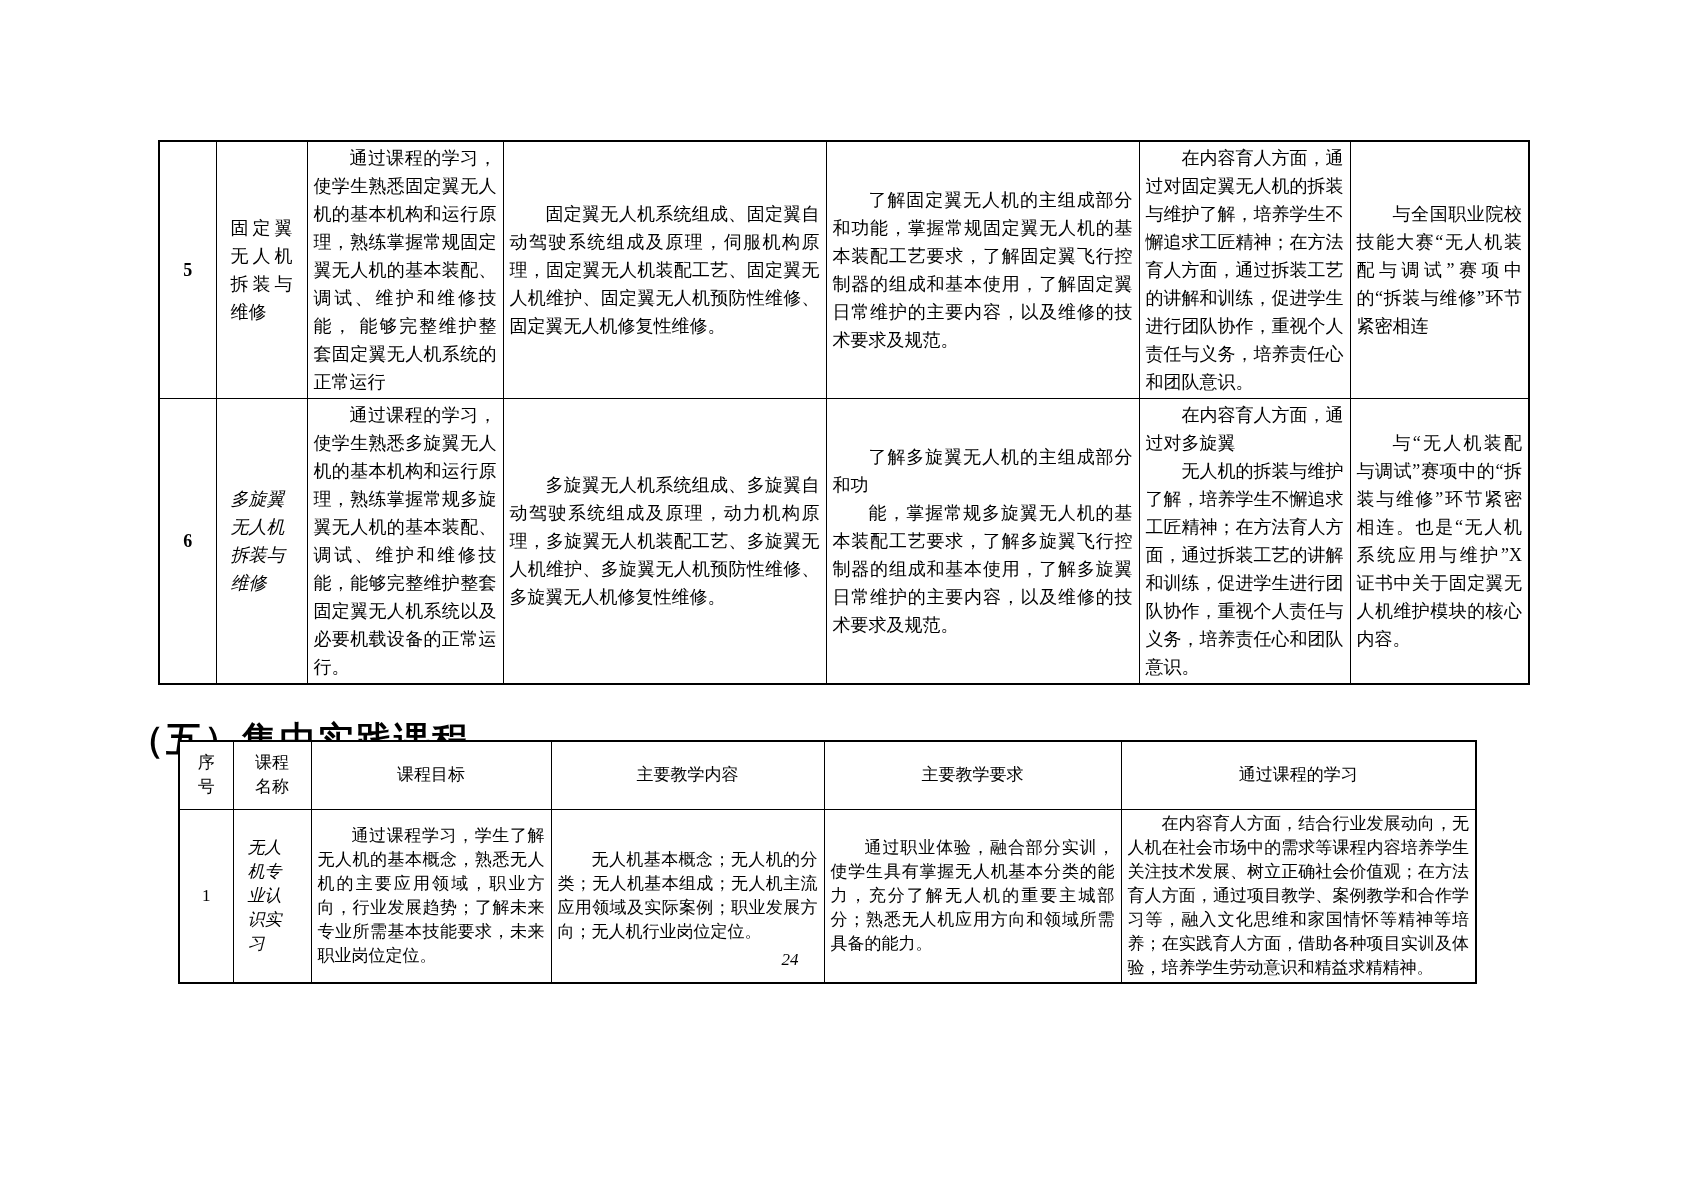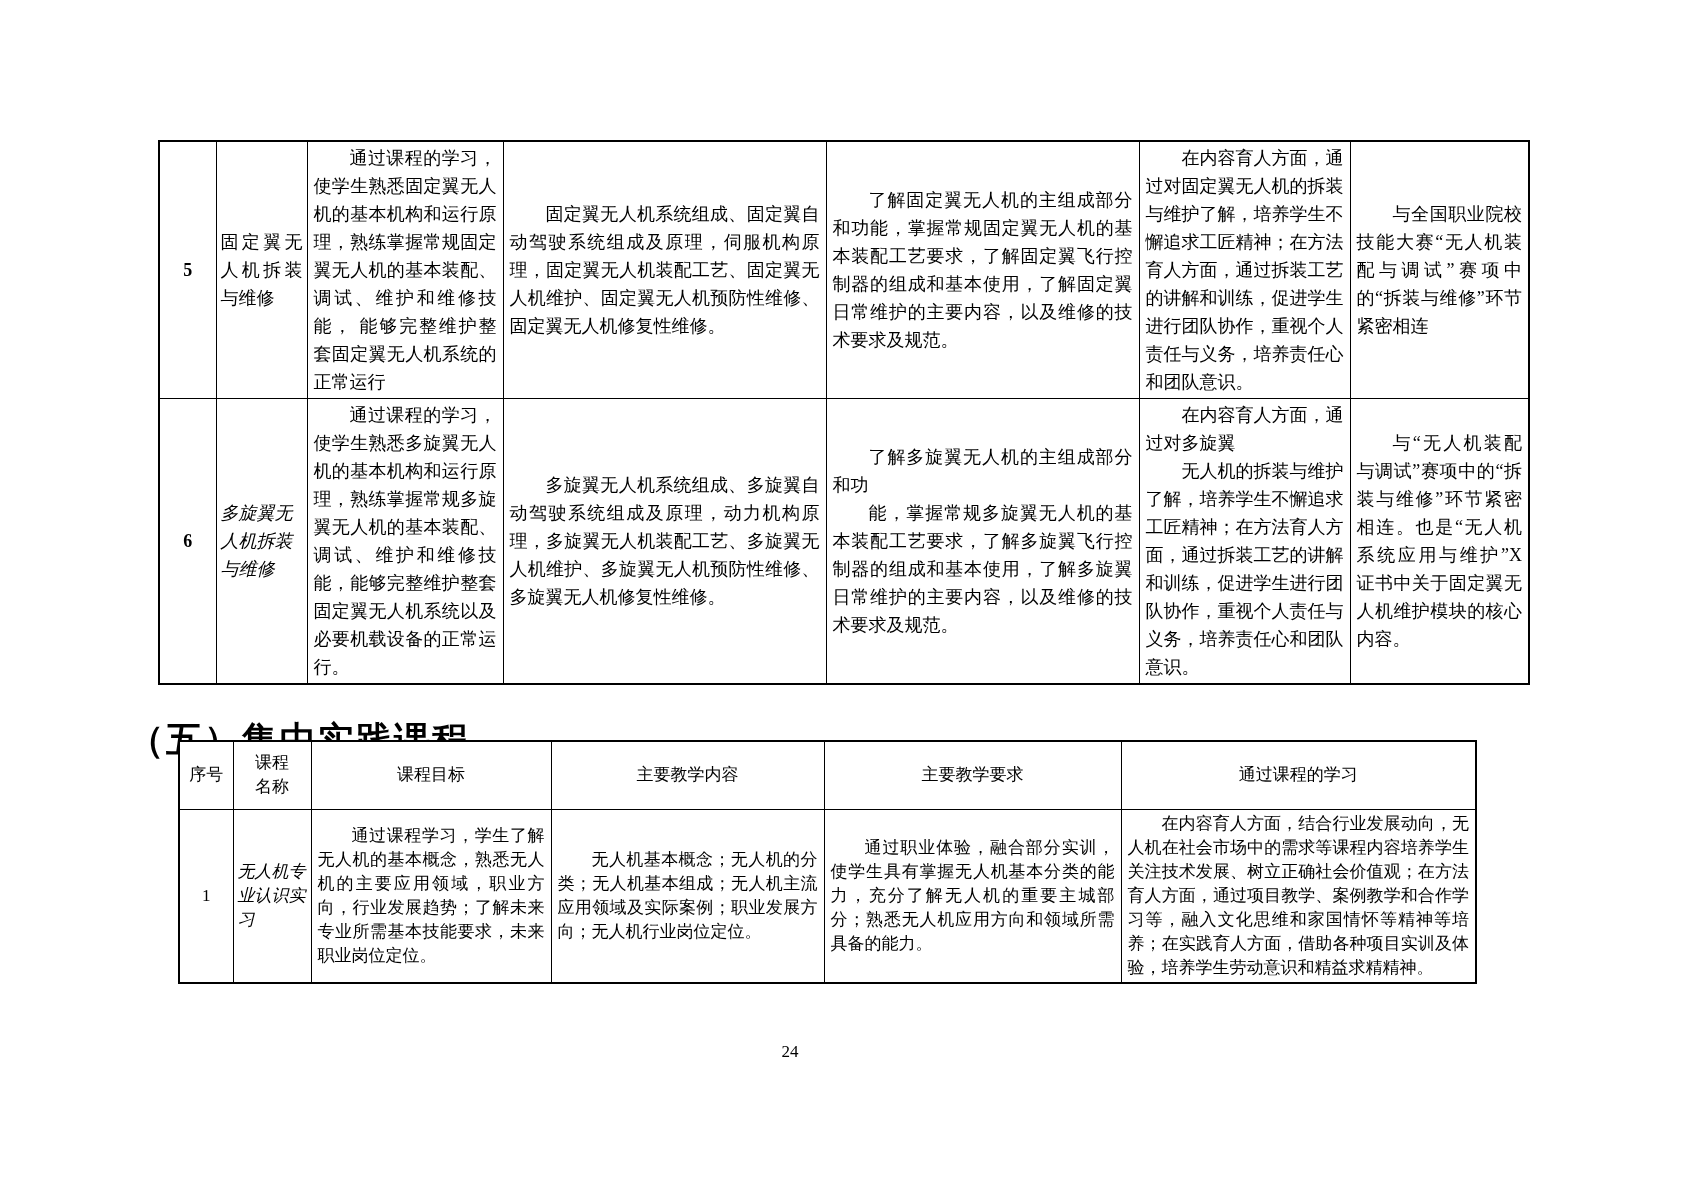--- a/index.html
+++ b/index.html
@@ -21,35 +21,35 @@
     vertical-align:middle;
     padding:2px 6px;
     overflow:hidden;
     margin-left:23px;
   }
   .t1 { left:158px; top:140px; width:1370px; border:2.5px solid #000; font-size:18px; line-height:28px; }
   .t2 { left:178px; top:740px; width:1297px; border:2.5px solid #000; font-size:17px; line-height:24px; }
   .para { margin:0; text-indent:2em; text-align:justify; text-justify:inter-ideograph; }
   .num  { text-align:center; font-weight:bold; }
   .t2 .num { font-weight:normal; }
-  .name-cell { padding:2px 4px; }
+  .name-cell { padding:2px 14px; }
   .name-justify { text-align:justify; text-justify:inter-ideograph; }
   .name-center  { text-align:left;font-style:italic; }
   .t2 .head td { text-align:center; padding:18px 4px; line-height:24px; }
-  .t2 .head .h-no   { padding:2px 6px; }
+  .t2 .head .h-no   { padding:2px 15px; }
   .t2 .head .h-name { padding:2px 20px; }
   .section-heading {
     position:absolute; left:124px; top:712px; margin:4px;
     font-family:"Liberation Sans","DejaVu Sans",sans-serif;
     font-size:36px; font-weight:bold; letter-spacing:2px;
     white-space:nowrap;
   }
   .page-number {
-    position:absolute; left:0; top:1042px; width:1580px;
-    text-align:center; font-size:17px;
+    position:absolute; left:0; top:950px; width:1580px;
+    text-align:center; font-size:17px;font-style:italic;
   }
 </style>
 </head>
 <body>
 
 <div>
 
   <table class="t1">
     <colgroup>
       <col style="width:57px">

